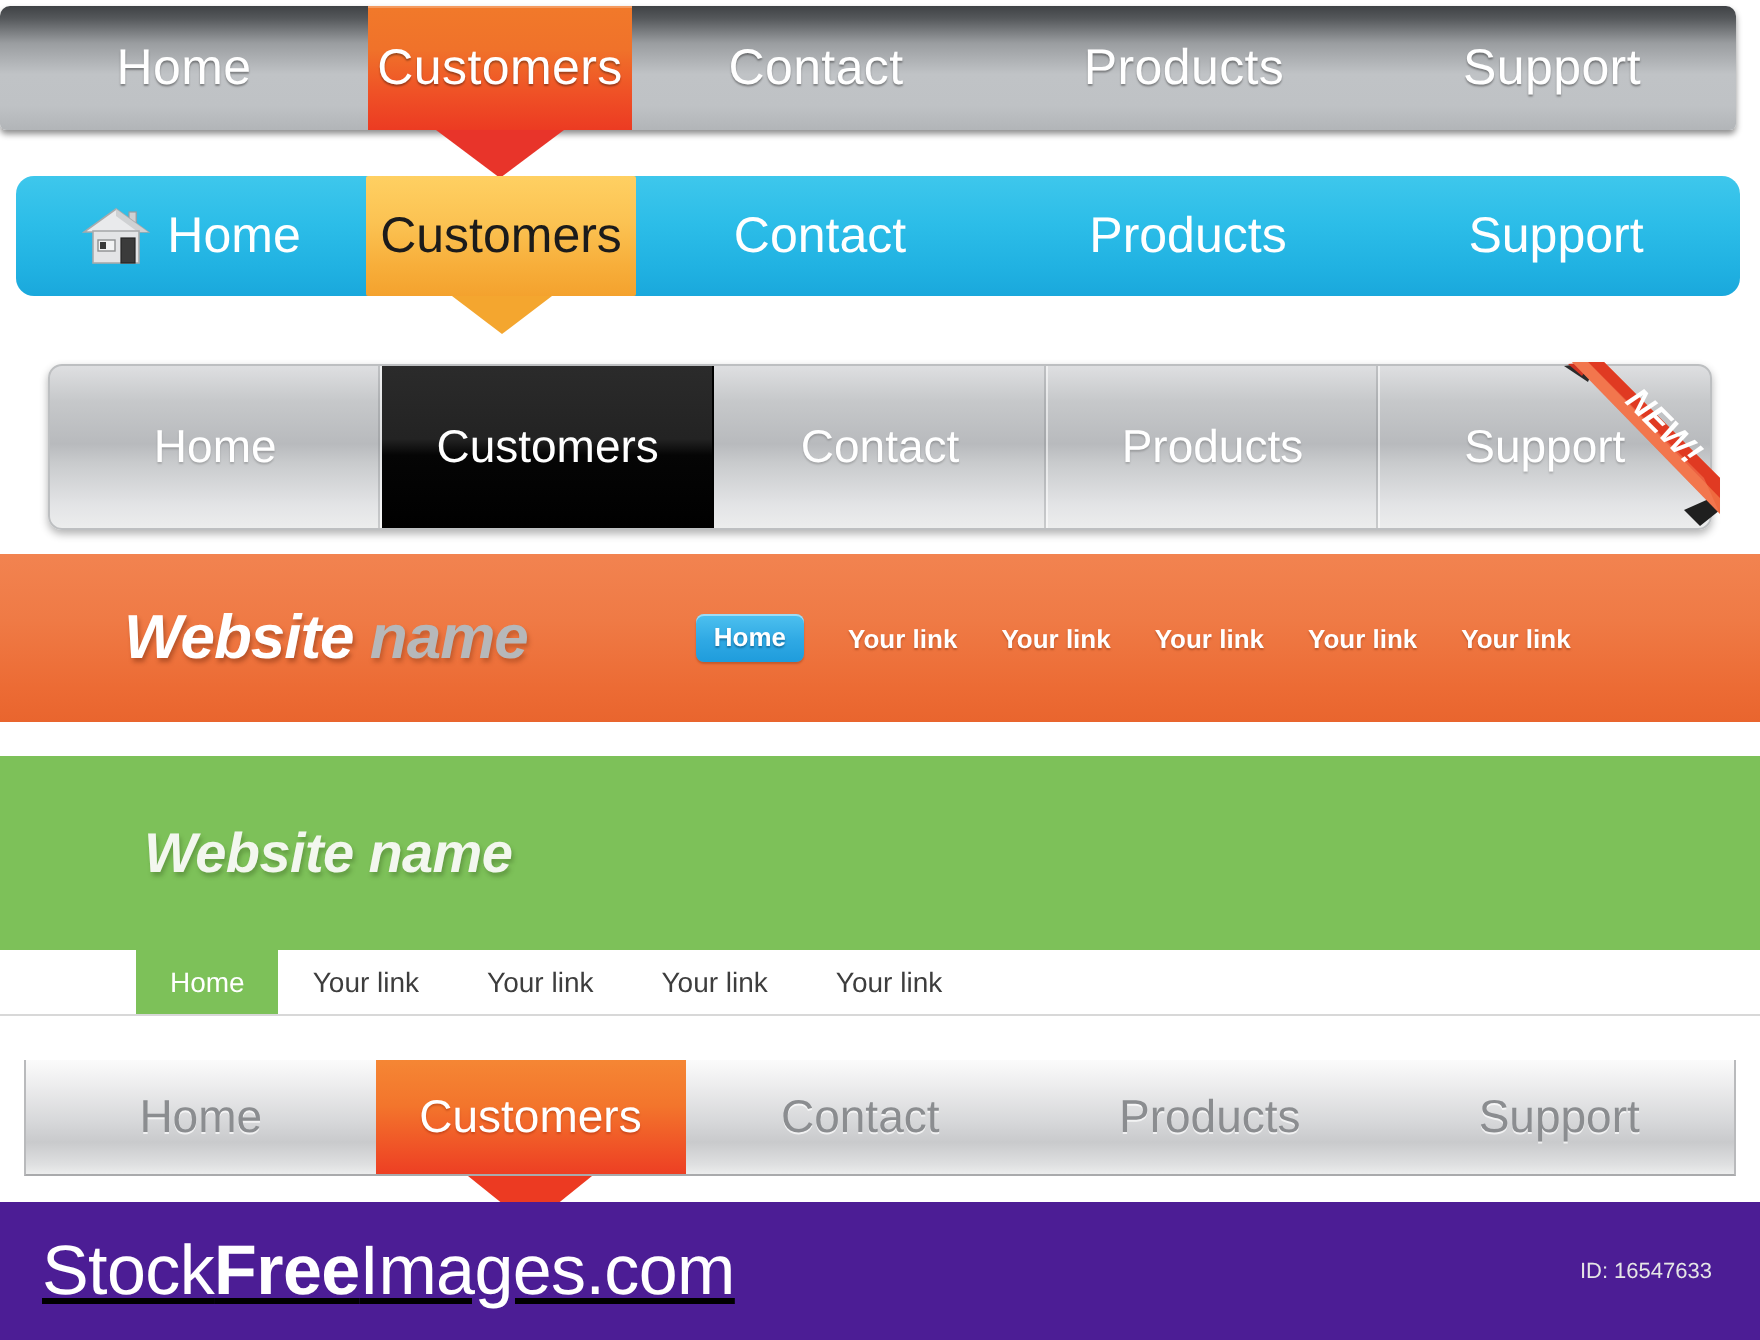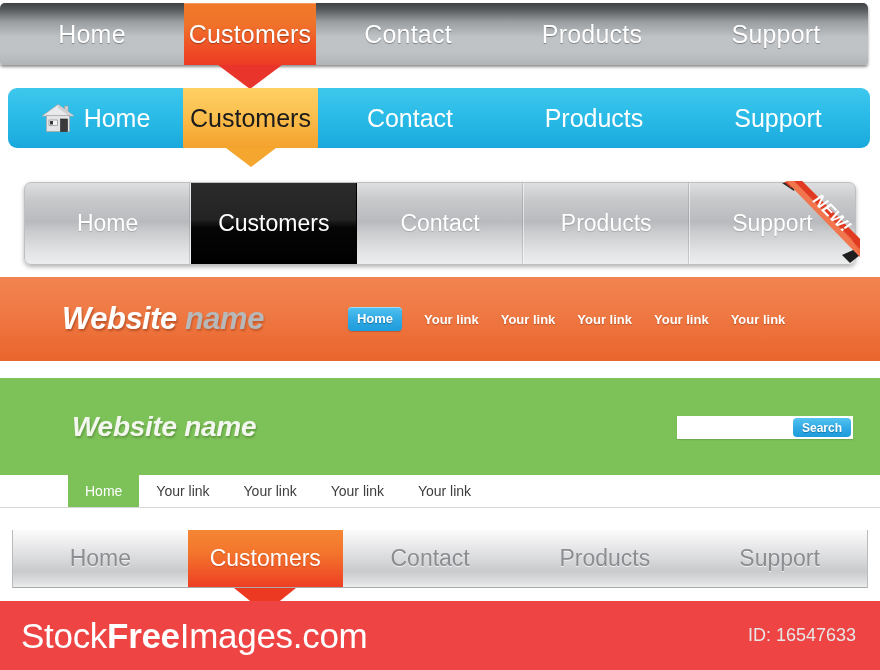--- a/index.html
+++ b/index.html
@@ -179,29 +179,29 @@
   .bar6 .b6item.active .pointer6 {
     position: absolute; left: 50%; top: 58px; transform: translateX(-50%);
     width: 0; height: 0;
     border-left: 31px solid transparent; border-right: 31px solid transparent;
     border-top: 25px solid #ec3a22;
   }
 
   
   .footer {
     position: absolute; left: 0; top: 601px; width: 880px; height: 69px;
-    background: #ef4444; display: flex; align-items: center;
+    background: #4c1d95; display: flex; align-items: center; text-decoration: underline;
   }
   .footer .brand {
     margin-left: 21px; color: #ffffff; font-size: 35px; letter-spacing: -.3px;
   }
   .footer .brand b { font-weight: bold; }
   .footer .brand .thin { font-weight: normal; }
   .footer .idtxt {
-    position: absolute; right: 24px; color: #e6e6e6; font-size: 18px;
+    position: absolute; right: 24px; color: #e6e6e6; font-size: 11px;
   }
 </style>
 </head>
 <body>
 
 <div class="page">
 
   <div class="bar1">
     <div class="b1item">
       <span>Home</span>
@@ -290,24 +290,20 @@
       <a>Your link</a>
       <a>Your link</a>
       <a>Your link</a>
       <a>Your link</a>
       <a>Your link</a>
     </div>
   </div>
 
   <div class="bar5head">
     <div class="logo5">Website name</div>
-    <div class="search5">
-      <input type="text" placeholder="" style="">
-      <button class="sbtn">Search</button>
-    </div>
   </div>
   <div class="bar5nav">
     <div class="spacer"></div>
     <div class="n5 active">
       <span>Home</span>
     </div>
     <div class="n5">
       <span>Your link</span>
     </div>
     <div class="n5">

